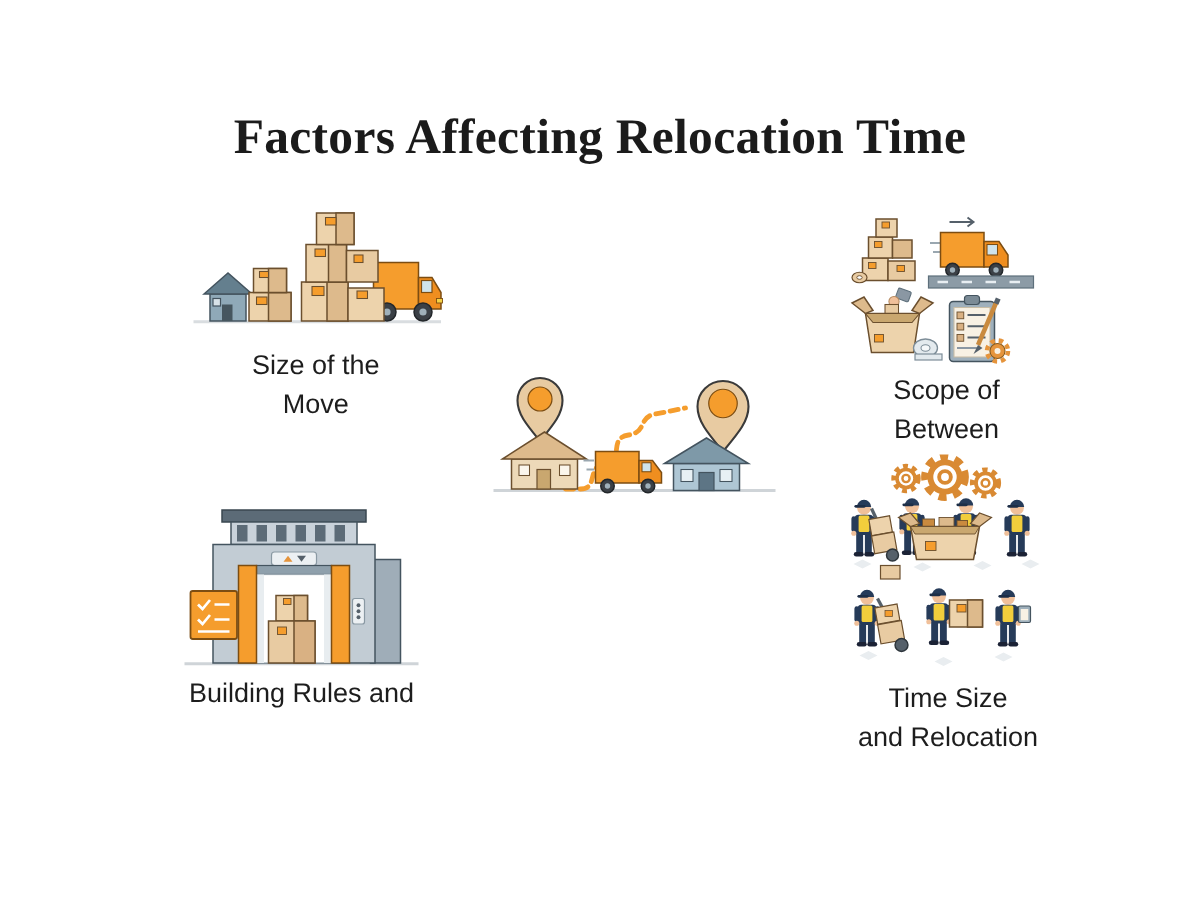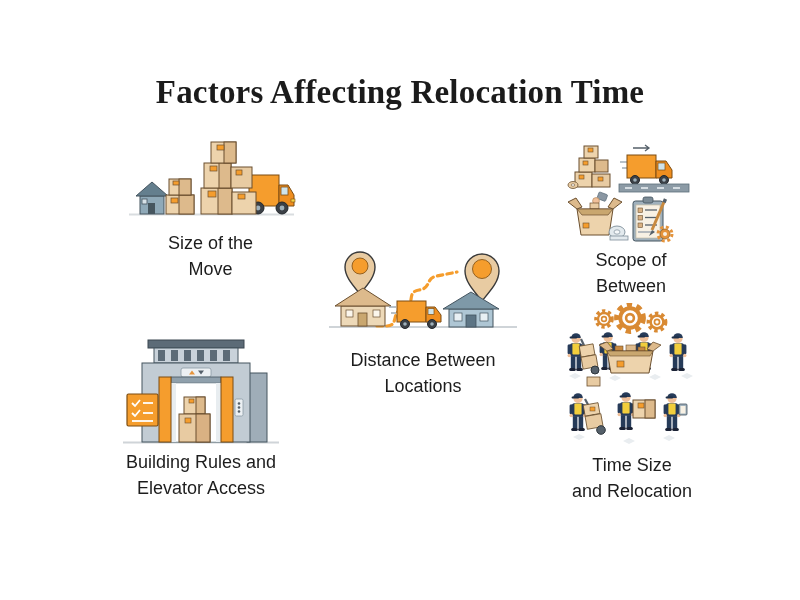--- a/index.html
+++ b/index.html
@@ -183,24 +183,20 @@
         <circle cx="157" cy="26" r="9.5" fill="#F59D2D" stroke="#7c4d12" stroke-width="0.8"></circle>
       </g>
       <g>
         <rect x="124" y="66" width="44" height="18" fill="#AEC6D4" stroke="#44545f"></rect>
         <polygon points="118,66 146,49 174,66" fill="#7E99A8" stroke="#44545f"></polygon>
         <rect x="141" y="72" width="10" height="12" fill="#5D7585" stroke="#44545f" stroke-width="0.8"></rect>
         <rect x="129" y="70" width="8" height="8" fill="#E8F0F4" stroke="#44545f" stroke-width="0.7"></rect>
         <rect x="155" y="70" width="8" height="8" fill="#E8F0F4" stroke="#44545f" stroke-width="0.7"></rect>
       </g>
     </svg>
-    <div class="factor-label">
-      <span style="display:block">Distance Between</span>
-      <span style="display:block">Locations</span>
-    </div>
   </div>
 
   <div id="f-building" class="factor">
     <svg width="160" height="110" viewBox="0 0 160 110">
       <line x1="2" y1="105.5" x2="158" y2="105.5" stroke="#cfd4d8" stroke-width="2"></line>
       <g>
         <rect x="126" y="36" width="20" height="69" fill="#9FADB8" stroke="#44545f"></rect>
         <rect x="27" y="3" width="96" height="8" fill="#5C6B77" stroke="#3a4750"></rect>
         <rect x="33" y="11" width="84" height="15" fill="#C9D2DA" stroke="#44545f"></rect>
         <rect x="37" y="13" width="7" height="11" fill="#5C6B77"></rect>
@@ -236,21 +232,20 @@
         <rect x="6" y="57" width="31" height="32" rx="1.5" fill="#F59D2D" stroke="#7c4d12" stroke-width="1.2"></rect>
         <path d="M11,66 l3,3 l5,-6" fill="none" stroke="#FFFFFF" stroke-width="1.8"></path>
         <line x1="22" y1="66" x2="32" y2="66" stroke="#FFFFFF" stroke-width="1.8"></line>
         <path d="M11,76 l3,3 l5,-6" fill="none" stroke="#FFFFFF" stroke-width="1.8"></path>
         <line x1="22" y1="76" x2="32" y2="76" stroke="#FFFFFF" stroke-width="1.8"></line>
         <line x1="11" y1="84" x2="32" y2="84" stroke="#FFFFFF" stroke-width="1.8"></line>
       </g>
     </svg>
     <div class="factor-label">
       <span style="display:block">Building Rules and</span>
-      <span style="display:block">Elevator Access</span>
     </div>
   </div>
 
   <div id="f-crew" class="factor">
     <svg width="150" height="147" viewBox="0 0 150 147">
       <defs>
         <g id="wkr">
           <circle cx="11" cy="8.5" r="4.6" fill="#F0C09A"></circle>
           <path d="M6.2,8 a4.8,4.8 0 0 1 9.6,0 z" fill="#263B59"></path>
           <rect x="4.6" y="6.6" width="7.5" height="1.9" rx="0.95" fill="#1D2E47"></rect>

